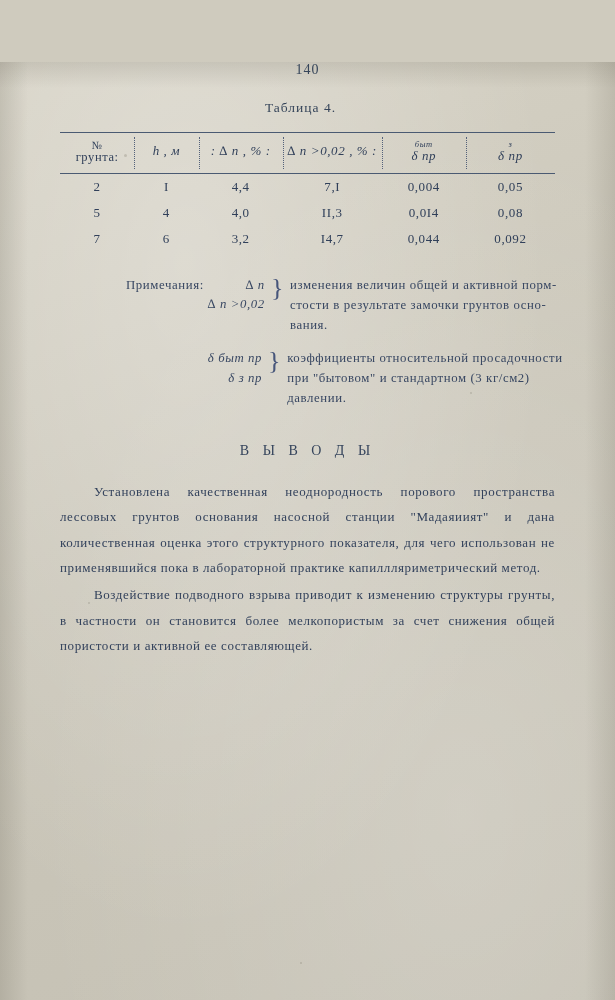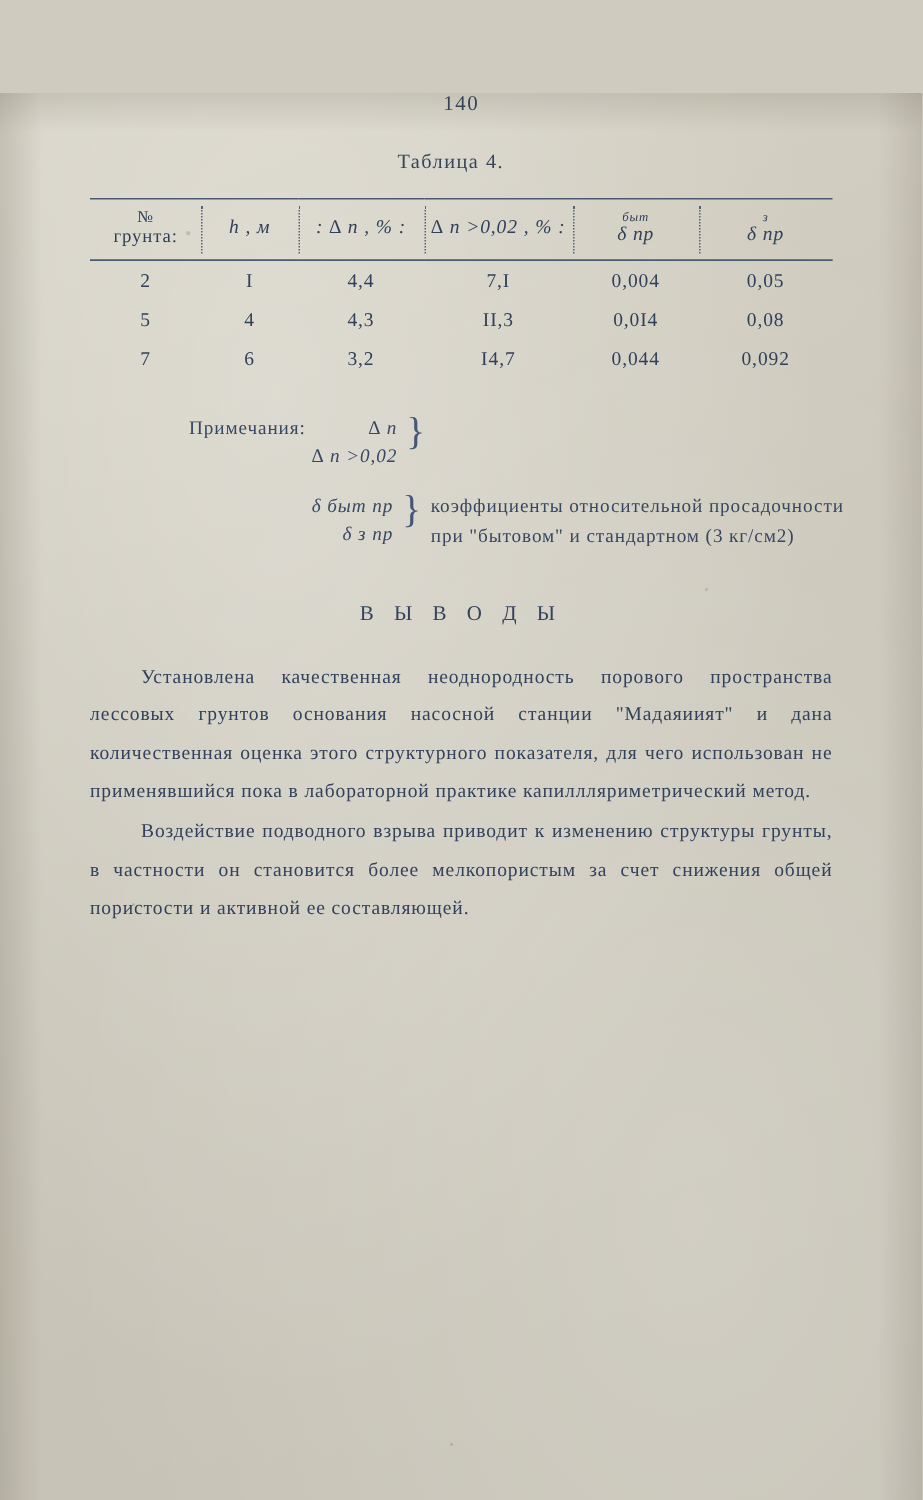--- a/index.html
+++ b/index.html
@@ -220,21 +220,21 @@
           <td>2</td>
           <td>I</td>
           <td>4,4</td>
           <td>7,I</td>
           <td>0,004</td>
           <td>0,05</td>
         </tr>
         <tr>
           <td>5</td>
           <td>4</td>
-          <td>4,3</td>
+          <td>4,0</td>
           <td>II,3</td>
           <td>0,0I4</td>
           <td>0,08</td>
         </tr>
         <tr>
           <td>7</td>
           <td>6</td>
           <td>3,2</td>
           <td>I4,7</td>
           <td>0,044</td>
@@ -245,32 +245,38 @@
 
     <div class="notes">
 
       <div class="note-block">
         <div class="note-label">Примечания:</div>
         <div class="note-syms">
           <span class="sym-line ital">∆ n</span>
           <span class="sym-line ital">∆ n &gt;0,02</span>
         </div>
         <div class="brace">}</div>
+        <div class="note-text">
+          <span class="sym-line">изменения величин общей и активной порм-</span>
+          <span class="sym-line">стости в результате замочки грунтов осно-</span>
+          <span class="sym-line">вания.</span>
+        </div>
       </div>
 
       <div class="note-block" style="margin-top:14px;">
         <div class="note-label" style="visibility:hidden;">Примечания:</div>
         <div class="note-syms">
           <span class="sym-line ital">δ быт пр</span>
           <span class="sym-line ital">δ з пр</span>
         </div>
         <div class="brace">}</div>
         <div class="note-text">
           <span class="sym-line">коэффициенты относительной просадочности</span>
           <span class="sym-line">при "бытовом" и стандартном (3 кг/см2)</span>
+          <span class="sym-line">давлении.</span>
         </div>
       </div>
 
     </div>
 
     <div class="heading-vyvody">В Ы В О Д Ы</div>
 
     <div class="body-text">
       <p>Установлена качественная неоднородность порового пространства лессовых грунтов основания насосной станции "Мадаяиият" и дана количественная оценка этого структурного показателя, для чего использован не применявшийся пока в лабораторной практике капиллляриметрический метод.</p>
       <p>Воздействие подводного взрыва приводит к изменению структуры грунты, в частности он становится более мелкопористым за счет снижения общей пористости и активной ее составляющей.</p>

